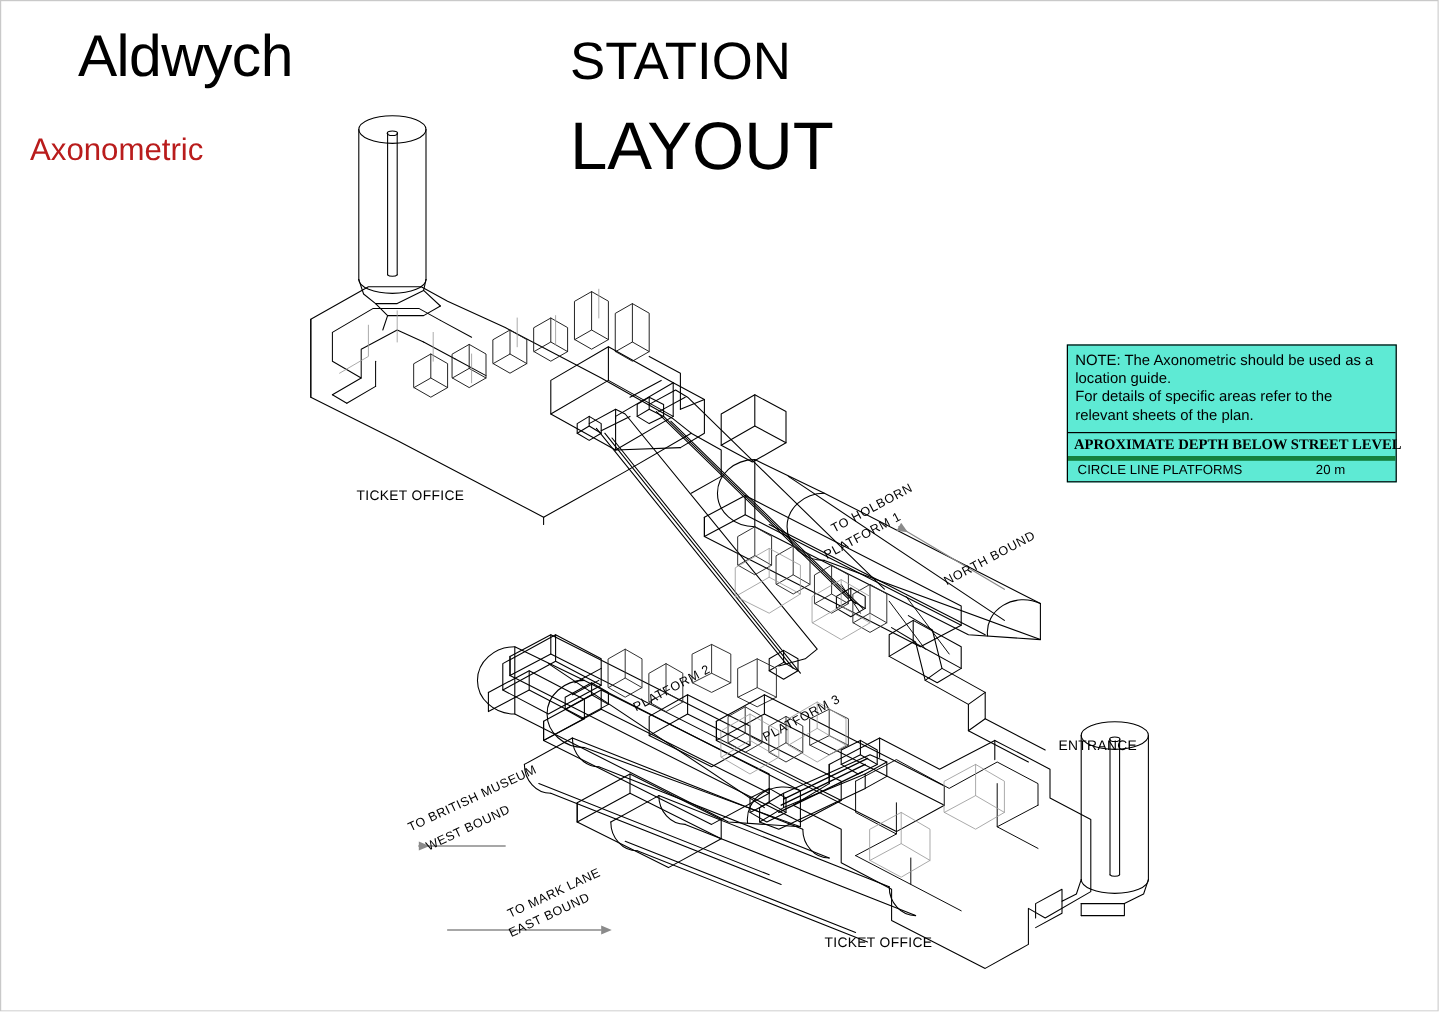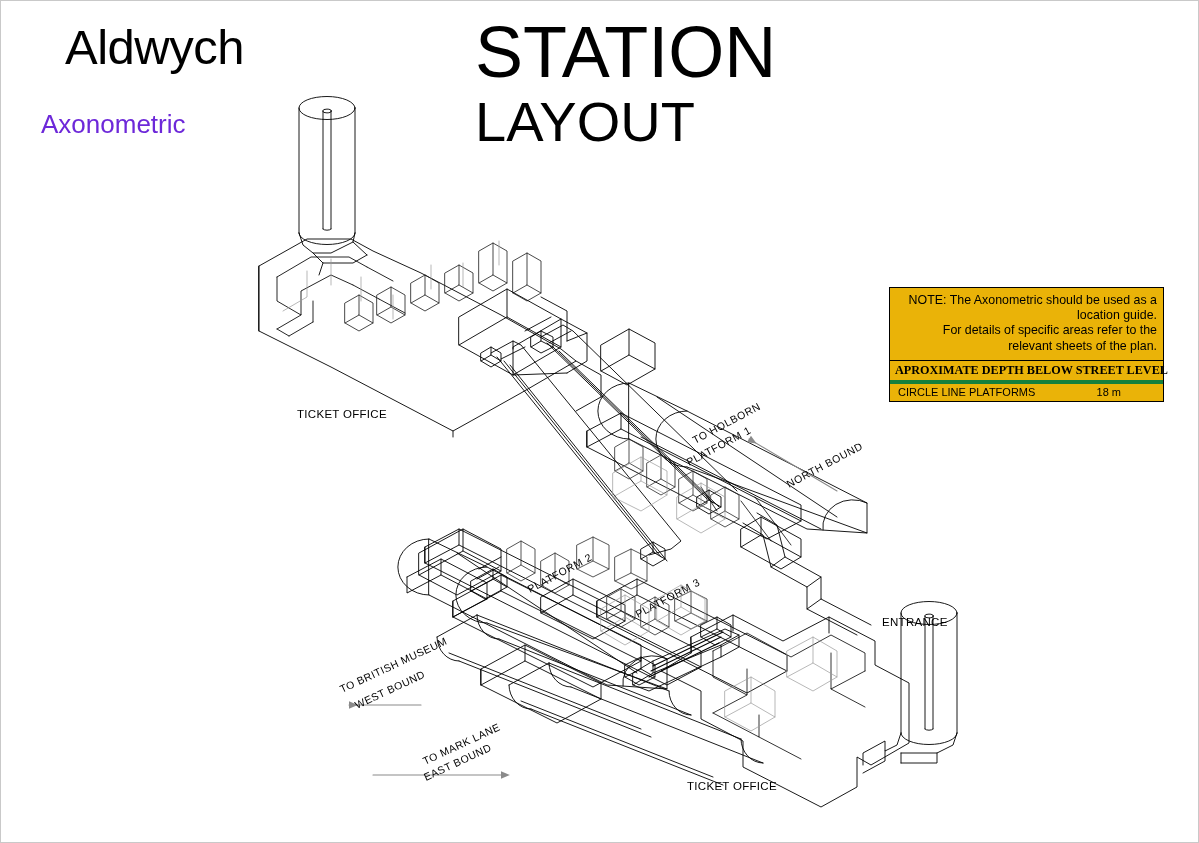--- a/index.html
+++ b/index.html
@@ -31,54 +31,53 @@
     left: 28px;
     top: 18px;
     font-size: 49px;
     letter-spacing: -0.5px;
     color: #000;
     white-space: nowrap;
     margin-left: 36px;
   }
   .ttl-sub {
     position: absolute;
-    left: 40px;
+    left: 24px;
     top: 108px;
     font-size: 26px;
-    color: #6d28d9;
+    color: #b91c1c;
     white-space: nowrap;
     text-align: right;
   }
   .ttl-big {
     position: absolute;
     left: 474px;
     top: 18px;
-    font-size: 72px;
+    font-size: 44px;
     line-height: 66px;
     color: #000;
     white-space: nowrap;
   }
   .ttl-big2 {
     position: absolute;
     left: 474px;
     top: 88px;
     font-size: 56px;
     line-height: 66px;
     color: #000;
     white-space: nowrap;
   }
   #notebox {
     position: absolute;
     left: 888px;
     top: 286px;
     width: 275px;
     border: 1px solid #000;
     box-sizing: border-box;
-    background: #eab308;
-    text-align: right;
+    background: #5eead4;
   }
   #notebox .note-body {
     padding: 5px 6px 6px 6px;
     font-size: 12.4px;
     line-height: 15.2px;
     color: #000;
   }
   #notebox .note-hdr {
     border-top: 1px solid #000;
     padding: 2px 4px 2px 5px;
@@ -513,17 +512,17 @@
   <div class="map-label" style="left:296px; top:370px;">TICKET OFFICE</div>
   <div class="map-label" style="left:686px; top:742px;">TICKET OFFICE</div>
   <div class="map-label" style="left:881px; top:578px;">ENTRANCE</div>
 
   <div id="notebox">
     <div class="note-body" style="white-space:pre-line;">NOTE: The Axonometric should be used as a location guide.
 For details of specific areas refer to the relevant sheets of the plan.</div>
     <div class="note-hdr">APROXIMATE DEPTH BELOW STREET LEVEL</div>
     <div class="note-row">
       <span>CIRCLE LINE PLATFORMS</span>
-      <span style="padding-right:38px;">18 m</span>
+      <span style="padding-right:38px;">20 m</span>
     </div>
   </div>
 
 </div>
 
 </body></html>

